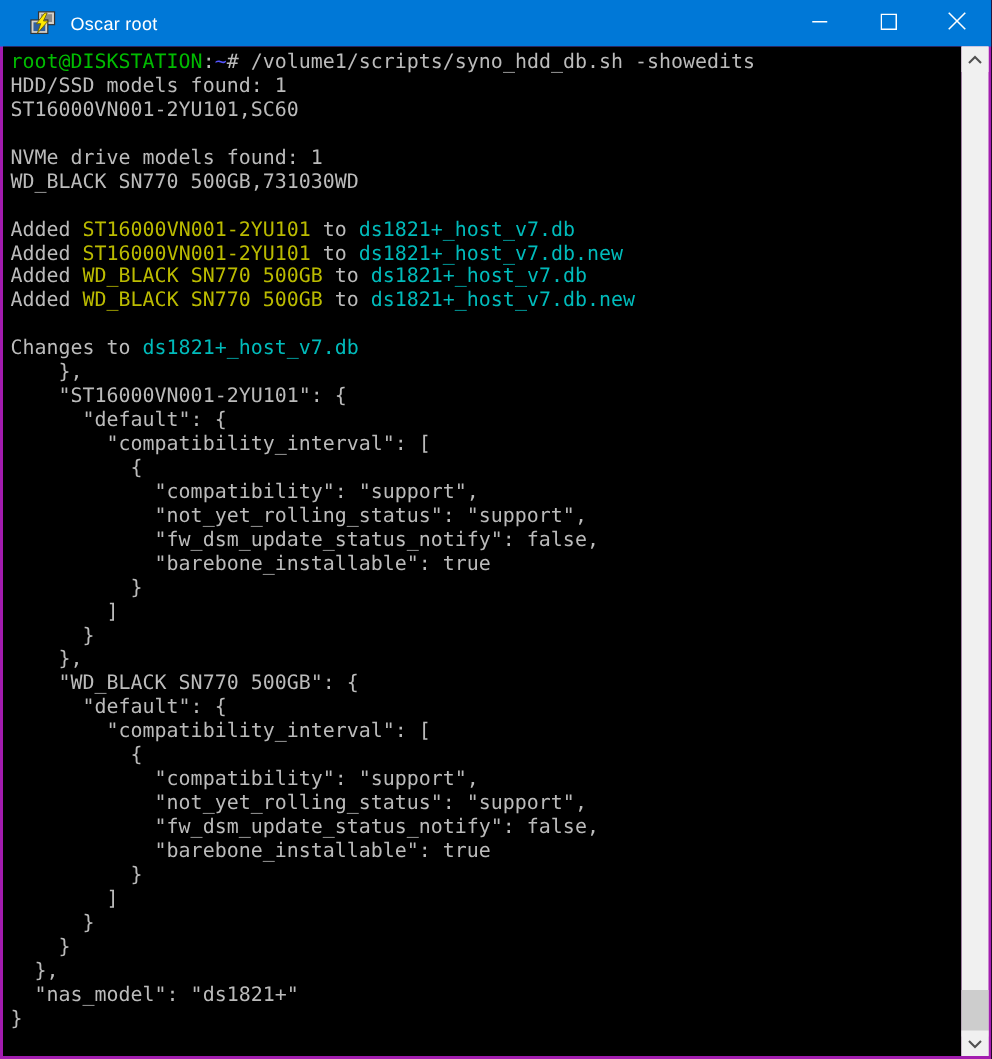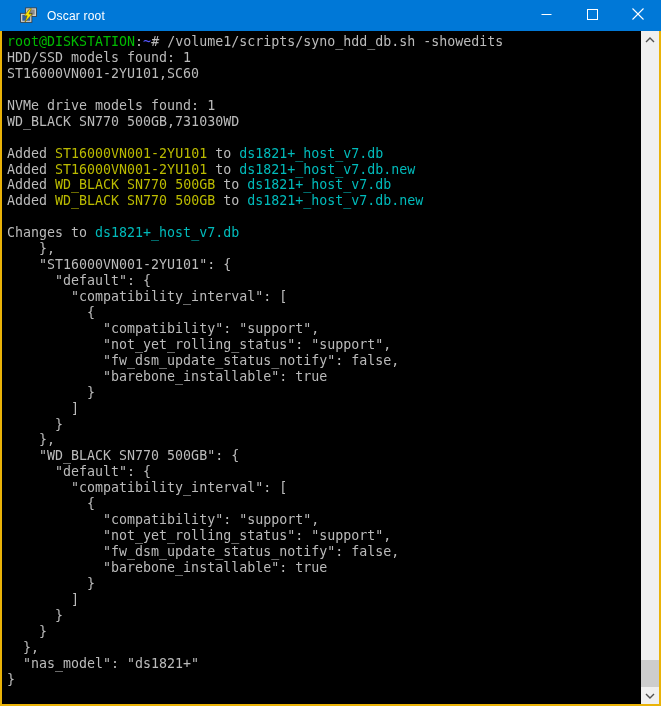--- a/index.html
+++ b/index.html
@@ -40,21 +40,21 @@
     display:flex; align-items:center; justify-content:center;
     background:#f0f0f0; border:none;
   }
   .sb-up { top:0; }
   .sb-down { bottom:0; }
   .sb-thumb { position:absolute; left:0; width:18px; background:#cdcdcd; }
 </style>
 </head>
 <body>
 
-<div class="window" id="window" style="background: #eab308;">
+<div class="window" id="window" style="background: #a21caf;">
 
   <div class="titlebar" id="titlebar" style="background: rgb(0, 120, 215);">
     <span class="win-icon">
       <svg width="19" height="18" viewBox="0 0 16 16">
         <rect x="5.5" y="0.8" width="9.5" height="7.6" fill="#d4d0c8" stroke="#333" stroke-width="0.7"></rect>
         <rect x="7" y="2.2" width="6.5" height="4.6" fill="#8a8a8a"></rect>
         <rect x="1" y="5.6" width="10" height="8" fill="#d4d0c8" stroke="#333" stroke-width="0.7"></rect>
         <rect x="2.5" y="7" width="7" height="5.2" fill="#2f5f9e"></rect>
         <polygon points="9.2,1.5 4.2,7.8 6.8,7.8 4.8,13.5 11.2,6.2 8.4,6.2 10.6,1.5" fill="#ffe900" stroke="#6b5d00" stroke-width="0.5"></polygon>
       </svg>

